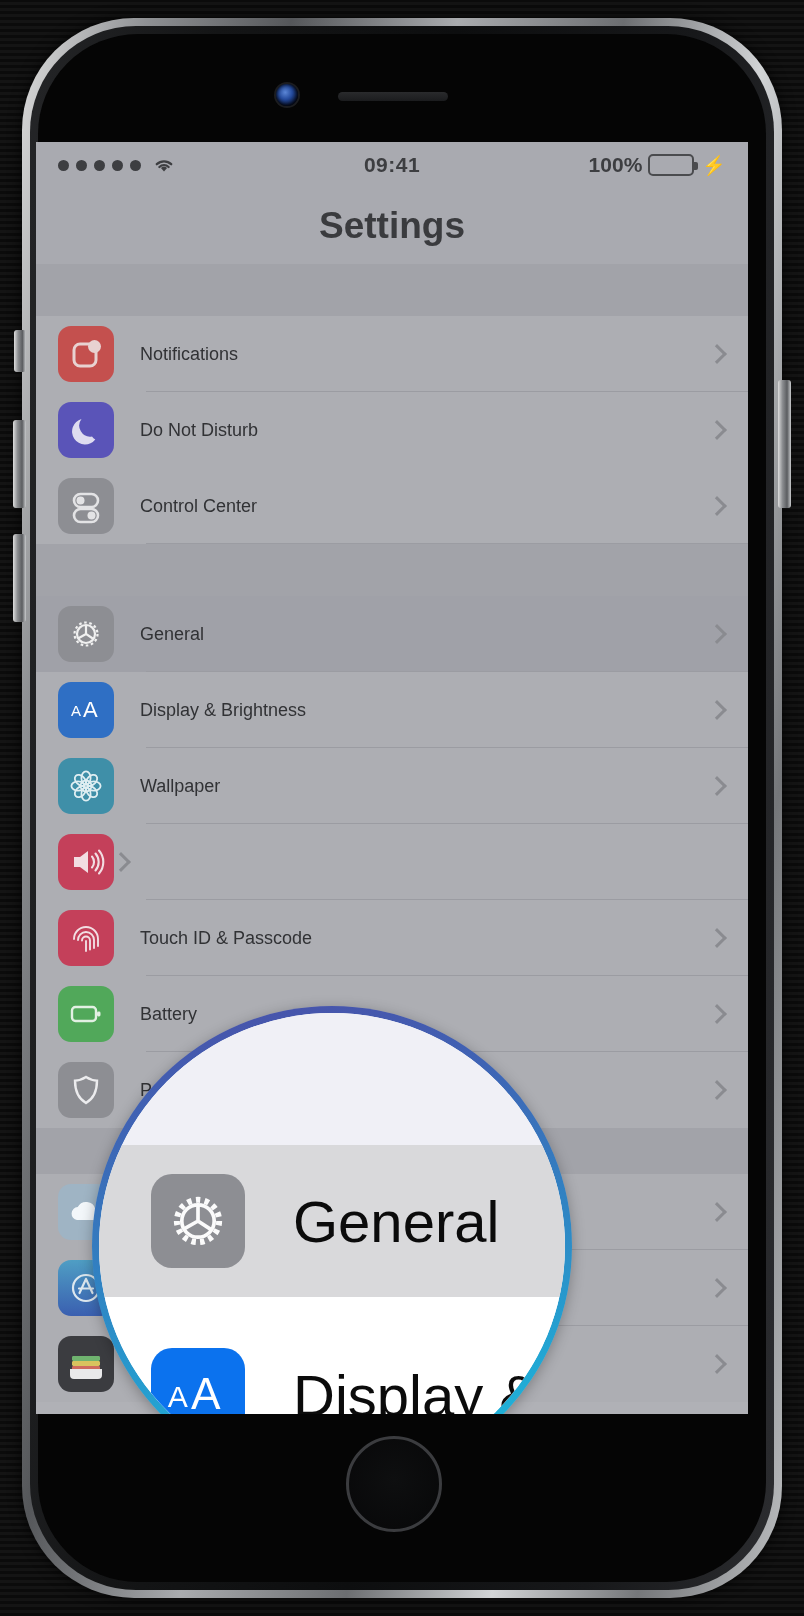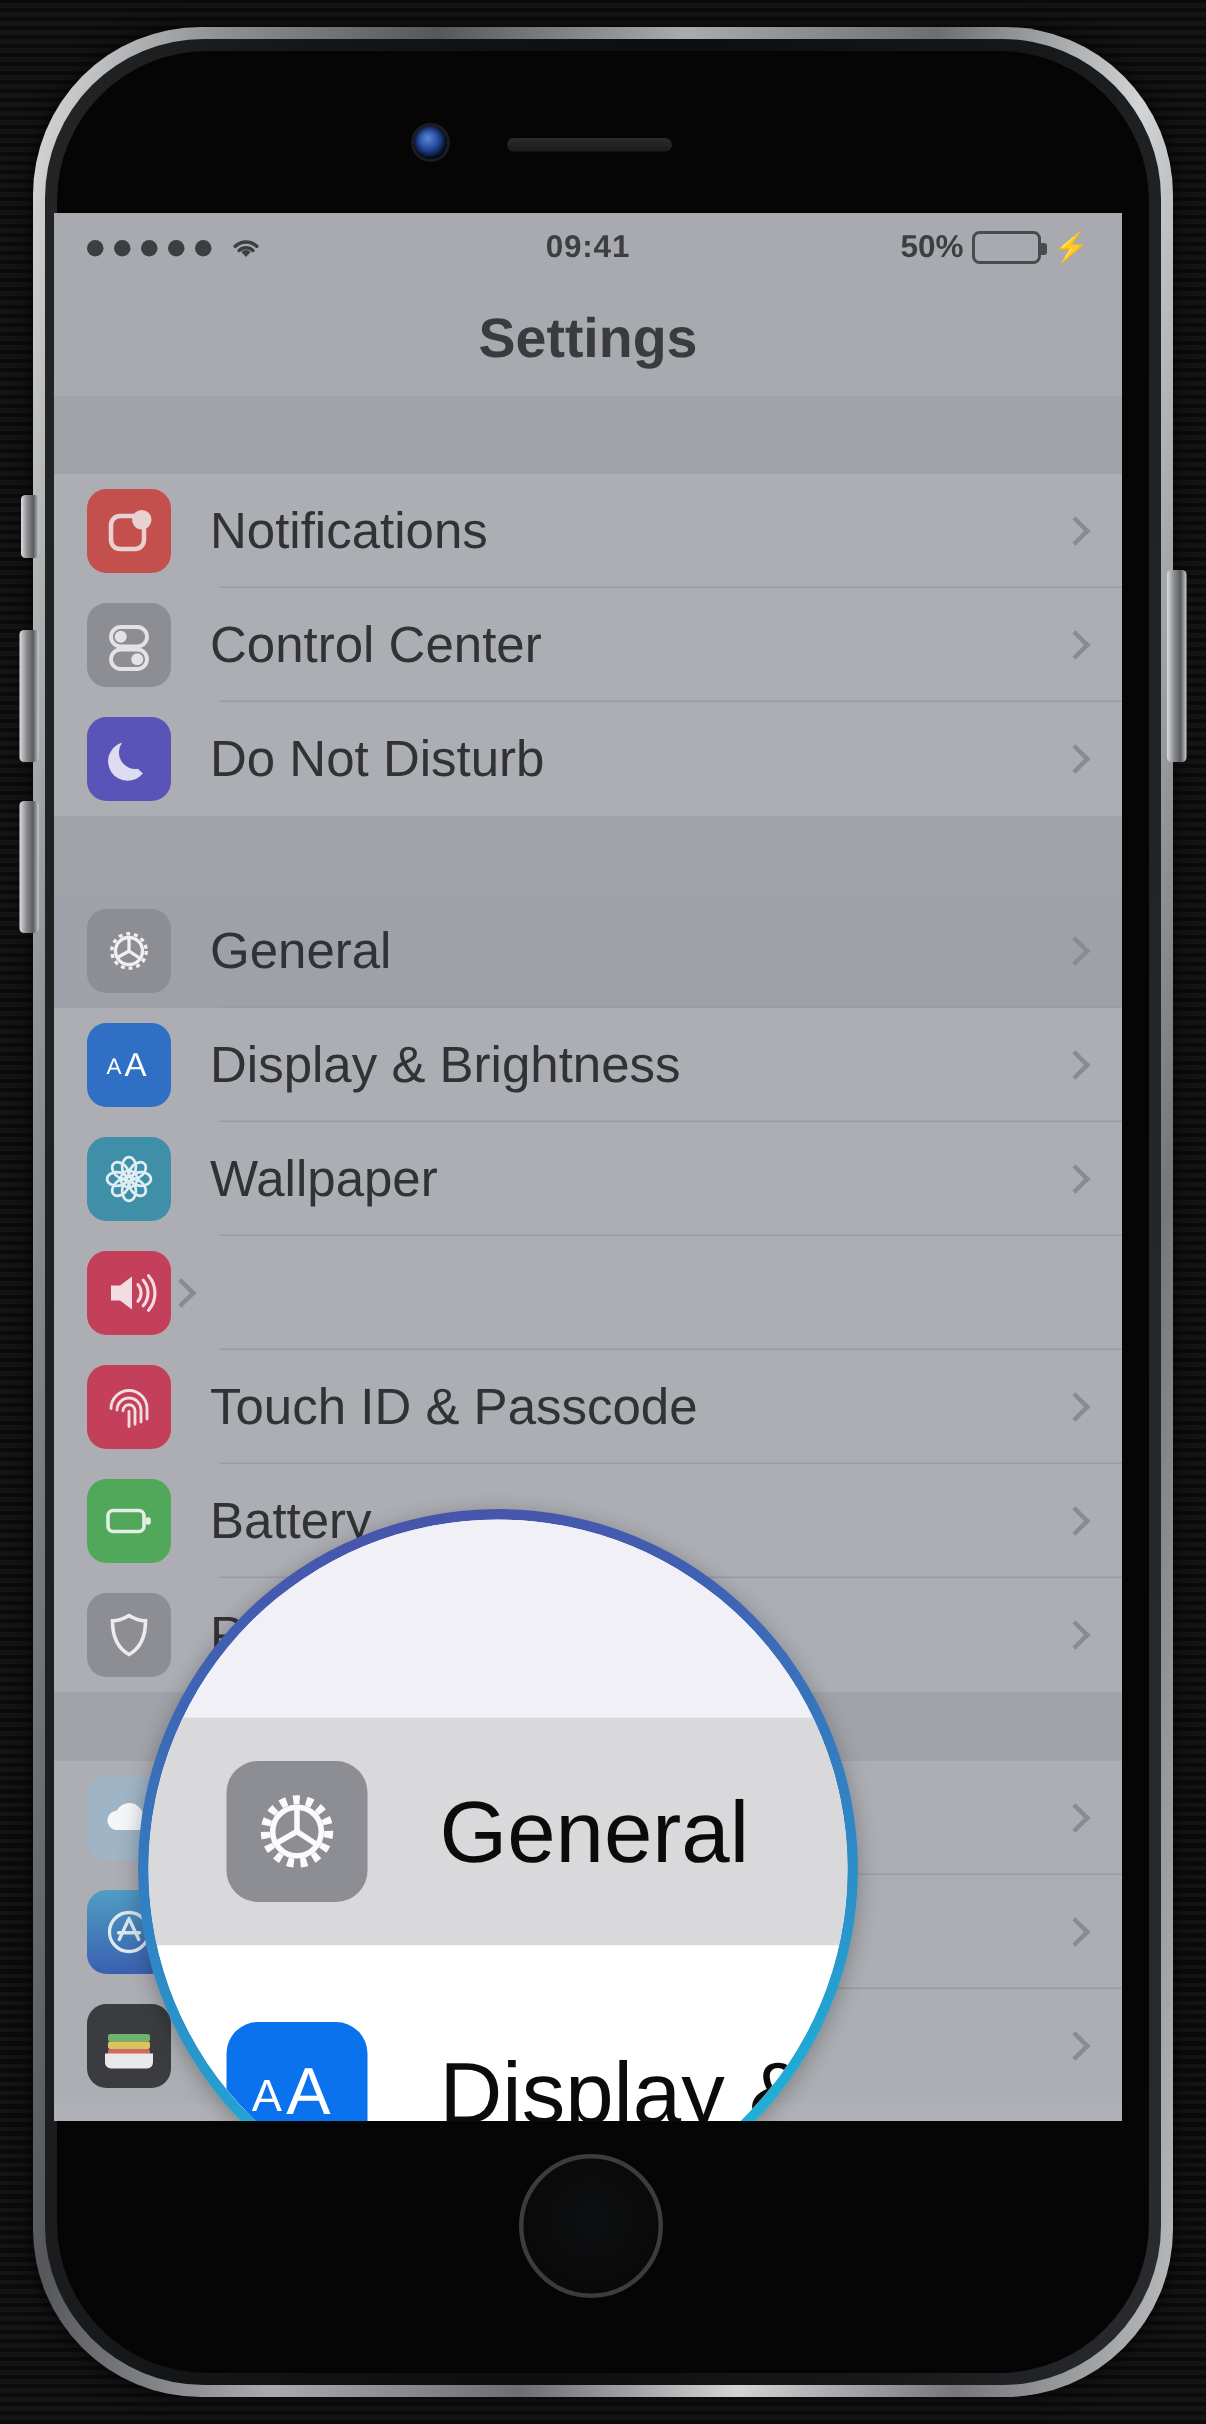--- a/index.html
+++ b/index.html
@@ -136,21 +136,21 @@
   }
 
   .icon {
     width:56px; height:56px; border-radius:13px;
     flex:0 0 auto;
     display:flex; align-items:center; justify-content:center;
     overflow:hidden;
   }
   .label {
     margin-left:26px;
-    font-size:34px; color:#313235;
+    font-size:18px; color:#313235;
     flex:1;
   }
   .chev {
     margin-right:24px;
     width:14px; height:14px;
     border-top:3px solid #8a8b90;
     border-right:3px solid #8a8b90;
     transform:rotate(45deg);
   }
 
@@ -223,21 +223,21 @@
         <span class="wifi">
           <svg width="24" height="18" viewBox="0 0 24 18">
             <path d="M12 15.4 8.9 12a4.3 4.3 0 0 1 6.2 0z" fill="#3d3e41"></path>
             <path d="M4.8 8.2a10.4 10.4 0 0 1 14.4 0" stroke="#3d3e41" stroke-width="2.3" fill="none" stroke-linecap="round"></path>
             <path d="M7.4 11a6.8 6.8 0 0 1 9.2 0" stroke="#3d3e41" stroke-width="2.3" fill="none" stroke-linecap="round"></path>
           </svg>
         </span>
       </div>
       <div class="sb-center">09:41</div>
       <div class="sb-right">
-        <span>50%</span>
+        <span>100%</span>
         <span class="batt">
           <span class="batt-fill"></span>
         </span>
         <span class="bolt">⚡</span>
       </div>
     </div>
 
     <div class="navbar">
       <span>Settings</span>
     </div>
@@ -248,45 +248,45 @@
       <div class="row">
         <span class="icon" style="background:#c4504e">
           <svg width="40" height="40" viewBox="0 0 40 40">
             <rect x="8" y="10" width="22" height="22" rx="6" fill="none" stroke="#e8d2d1" stroke-width="3"></rect>
             <circle cx="28.5" cy="12.5" r="6.5" fill="#e8d2d1"></circle>
           </svg>
         </span>
         <span class="label">Notifications</span>
         <span class="chev"></span>
         <span class="sep"></span>
+      </div>
+
+      <div class="row last">
+        <span class="icon" style="background:#5a54b8">
+          <svg width="40" height="40" viewBox="0 0 40 40">
+            <path d="M26 26.5A11 11 0 0 1 15.5 9a13 13 0 1 0 13.8 20.5 11 11 0 0 1-3.3-3z" fill="#dedcf0"></path>
+          </svg>
+        </span>
+        <span class="label">Do Not Disturb</span>
+        <span class="chev"></span>
+
       </div>
 
       <div class="row">
         <span class="icon" style="background:#8d8e93">
           <svg width="40" height="40" viewBox="0 0 40 40">
             <rect x="8" y="8" width="24" height="13" rx="6.5" fill="none" stroke="#e3e3e5" stroke-width="2.6"></rect>
             <circle cx="14.5" cy="14.5" r="4" fill="#e3e3e5"></circle>
             <rect x="8" y="23" width="24" height="13" rx="6.5" fill="none" stroke="#e3e3e5" stroke-width="2.6"></rect>
             <circle cx="25.5" cy="29.5" r="4" fill="#e3e3e5"></circle>
           </svg>
         </span>
         <span class="label">Control Center</span>
         <span class="chev"></span>
         <span class="sep"></span>
-      </div>
-
-      <div class="row last">
-        <span class="icon" style="background:#5a54b8">
-          <svg width="40" height="40" viewBox="0 0 40 40">
-            <path d="M26 26.5A11 11 0 0 1 15.5 9a13 13 0 1 0 13.8 20.5 11 11 0 0 1-3.3-3z" fill="#dedcf0"></path>
-          </svg>
-        </span>
-        <span class="label">Do Not Disturb</span>
-        <span class="chev"></span>
-
       </div>
     </div>
 
     <div class="gap"></div>
 
     <div class="group">
       <div class="row selected">
         <span class="icon" style="background:#8d8e93">
           <svg width="42" height="42" viewBox="0 0 42 42">
             <g fill="none" stroke="#f0f0f0" stroke-width="2.2">

